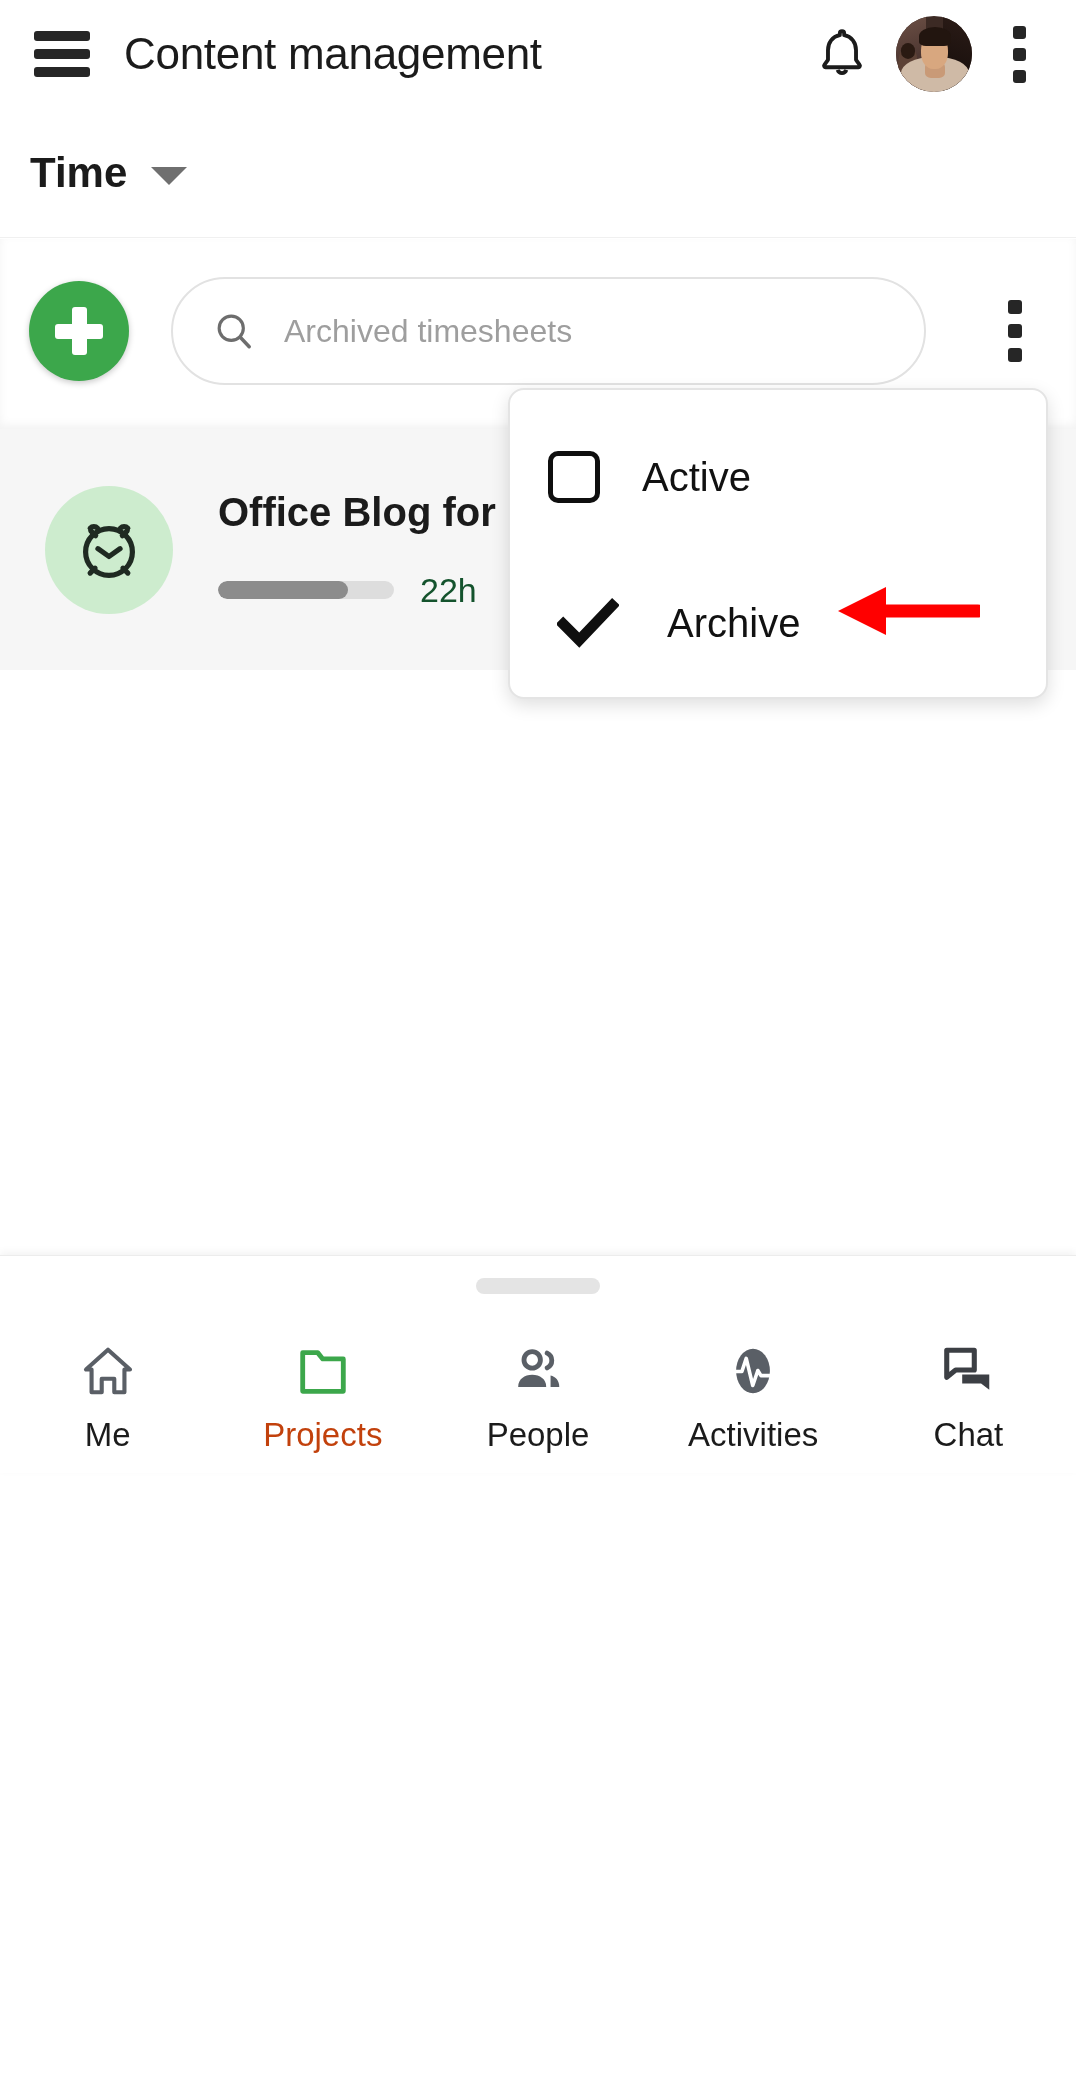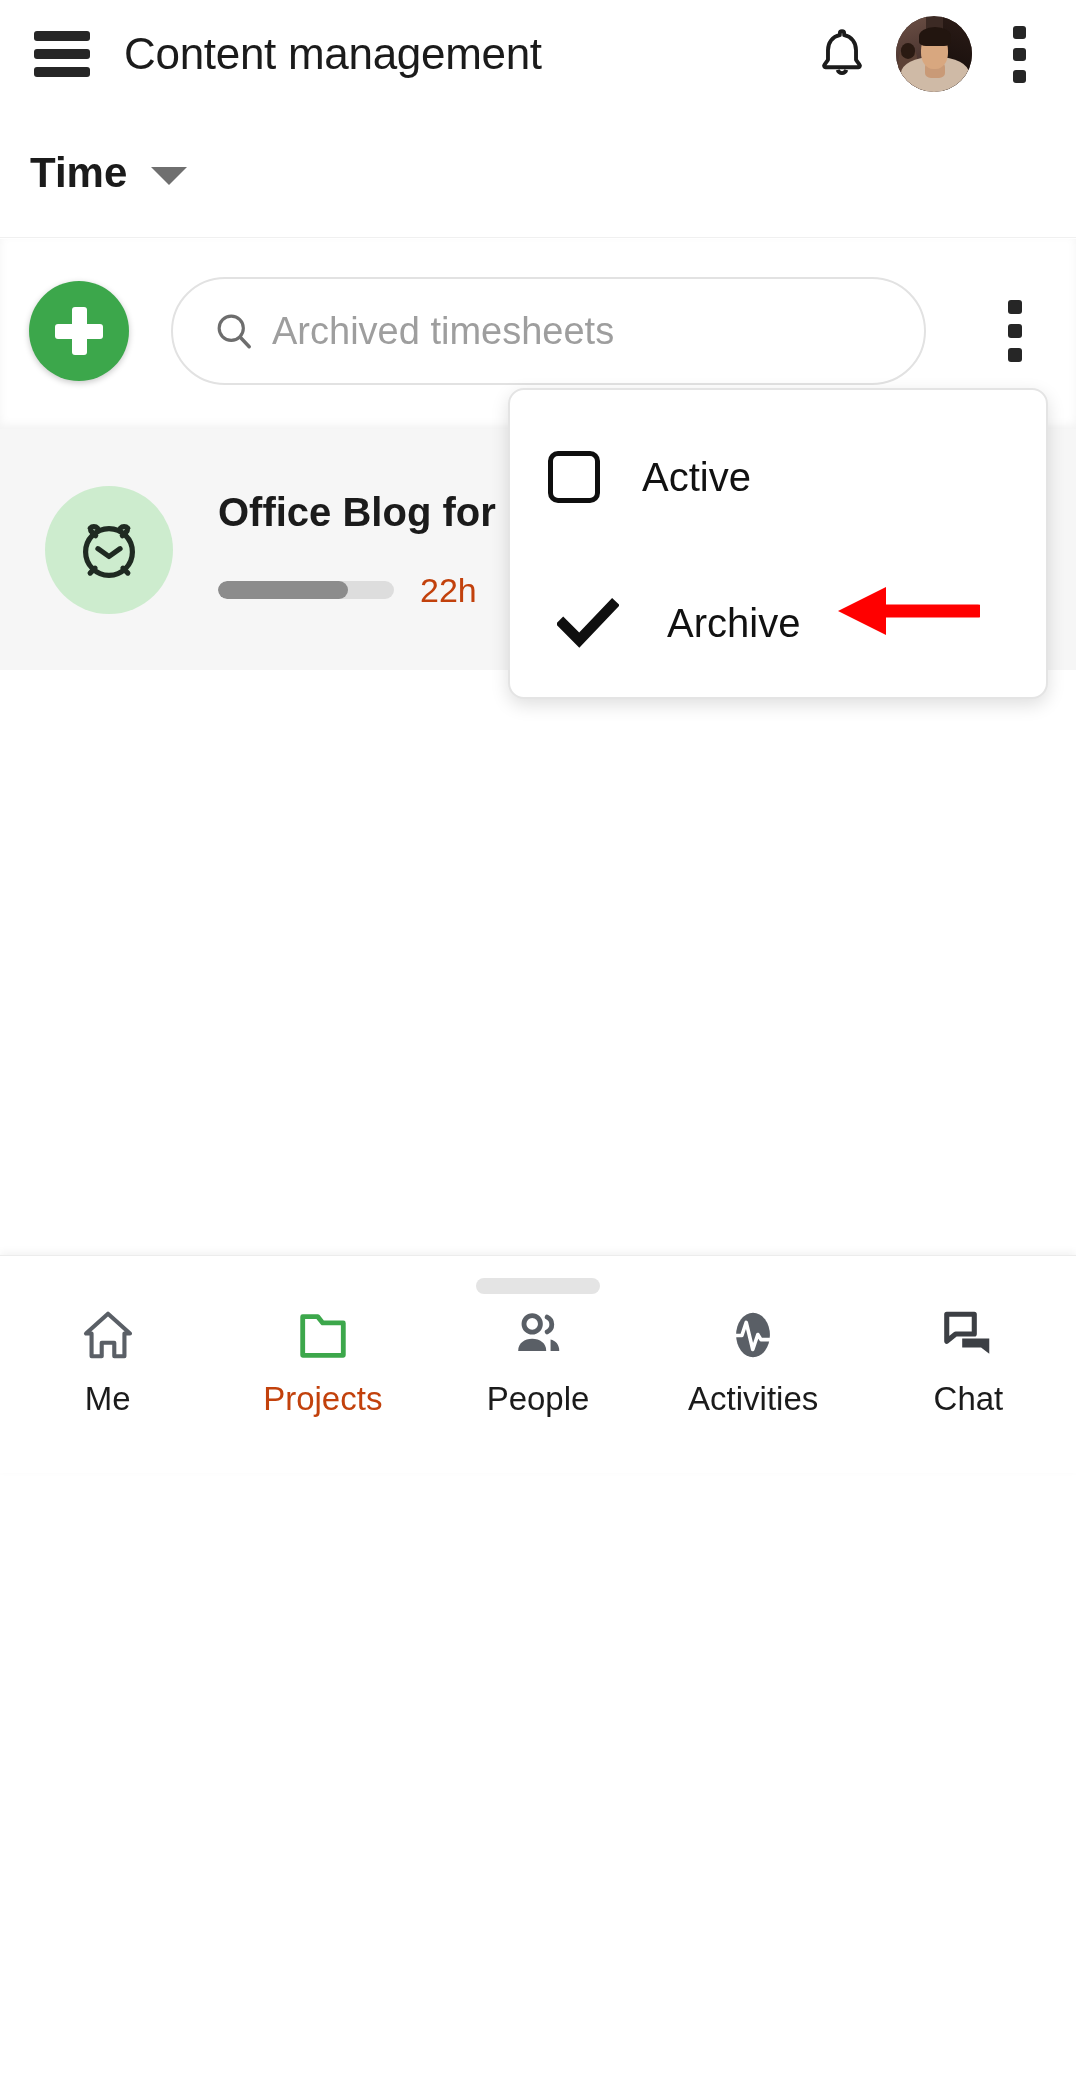--- a/index.html
+++ b/index.html
@@ -199,22 +199,22 @@
     cursor: text;
   }
   .search-icon {
     margin-left: 39px;
     width: 44px; height: 44px;
     flex: 0 0 auto;
   }
   .search-input {
     border: none; outline: none;
     background: transparent;
-    margin-left: 16px;
-    font-size: 38px;
+    margin-left: 28px;
+    font-size: 32px;
     color: #ef4444;
     font-family: "Liberation Sans", sans-serif;
     width: 560px;
   }
   .search-input::placeholder { color: #9e9e9e; }
   .tool-kebab {
     position: absolute;
     right: 22px; top: 27px;
     width: 78px; height: 108px;
     display: flex; flex-direction: column;
@@ -278,21 +278,21 @@
     position: relative;
   }
   .progress > span {
     display: block;
     height: 18px;
     background: #8c8c8c;
     border-radius: 9px;
   }
   .item-hours {
     font-size: 34px;
-    color: #c2410c;
+    color: #14532d;
     white-space: nowrap;
   }
 
   
   .dropdown {
     position: absolute;
     left: 508px; top: 388px;
     width: 540px; height: 311px;
     background: #ffffff;
     border: 2px solid #e4e4e4;
@@ -354,21 +354,21 @@
     top: 22px;
     width: 124px; height: 16px;
     border-radius: 8px;
     background: #e4e4e4;
   }
   .navbar {
     position: absolute;
     left: 0; top: 50px;
     width: 1076px; height: 148px;
     display: flex;
-    align-items: flex-start;
+    align-items: flex-end;
   }
   .nav-item {
     flex: 1 1 0;
     display: flex;
     flex-direction: column;
     align-items: center;
     gap: 16px;
     cursor: pointer;
   }
   .nav-icon { width: 58px; height: 58px; display: block; }

